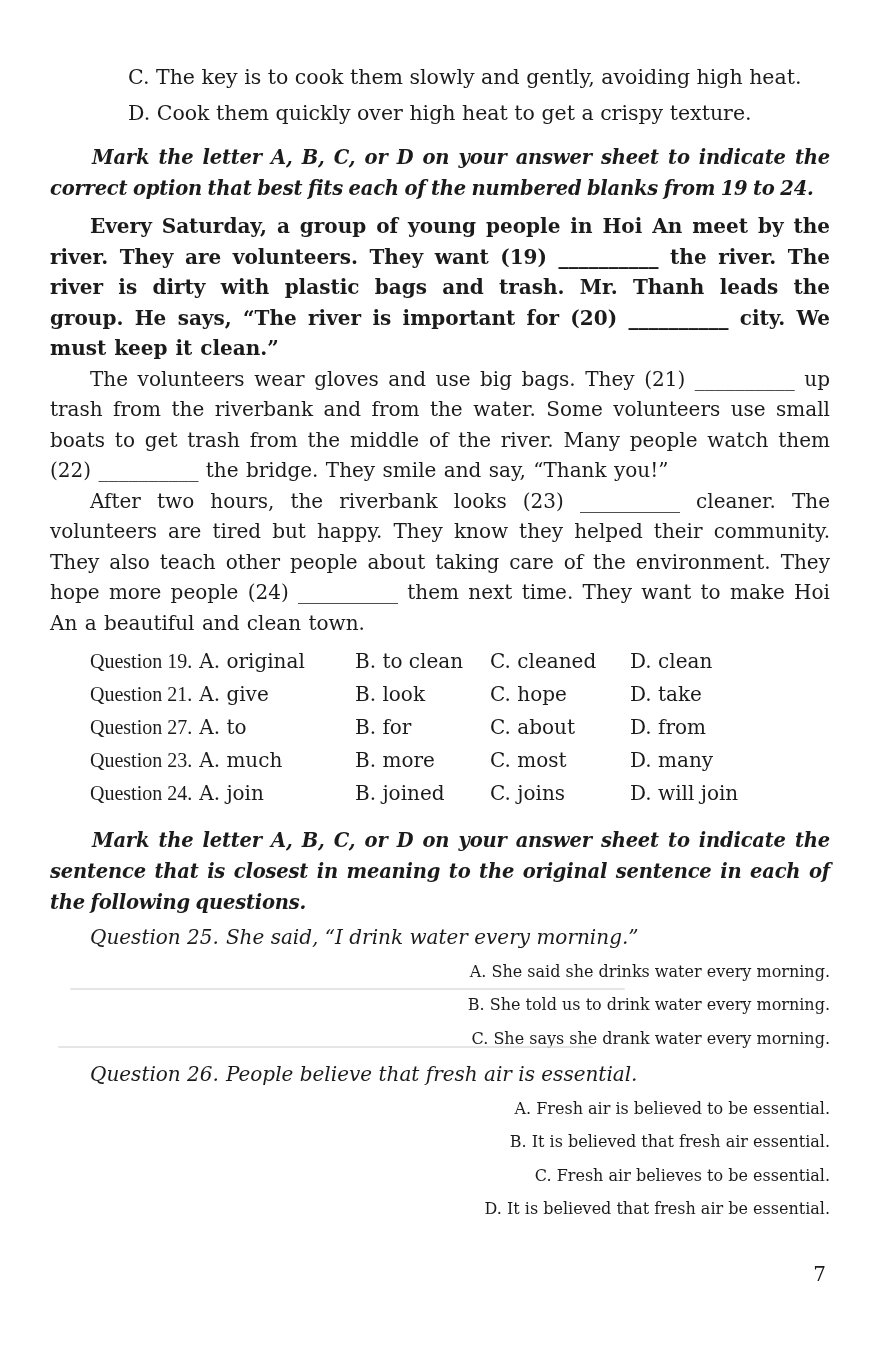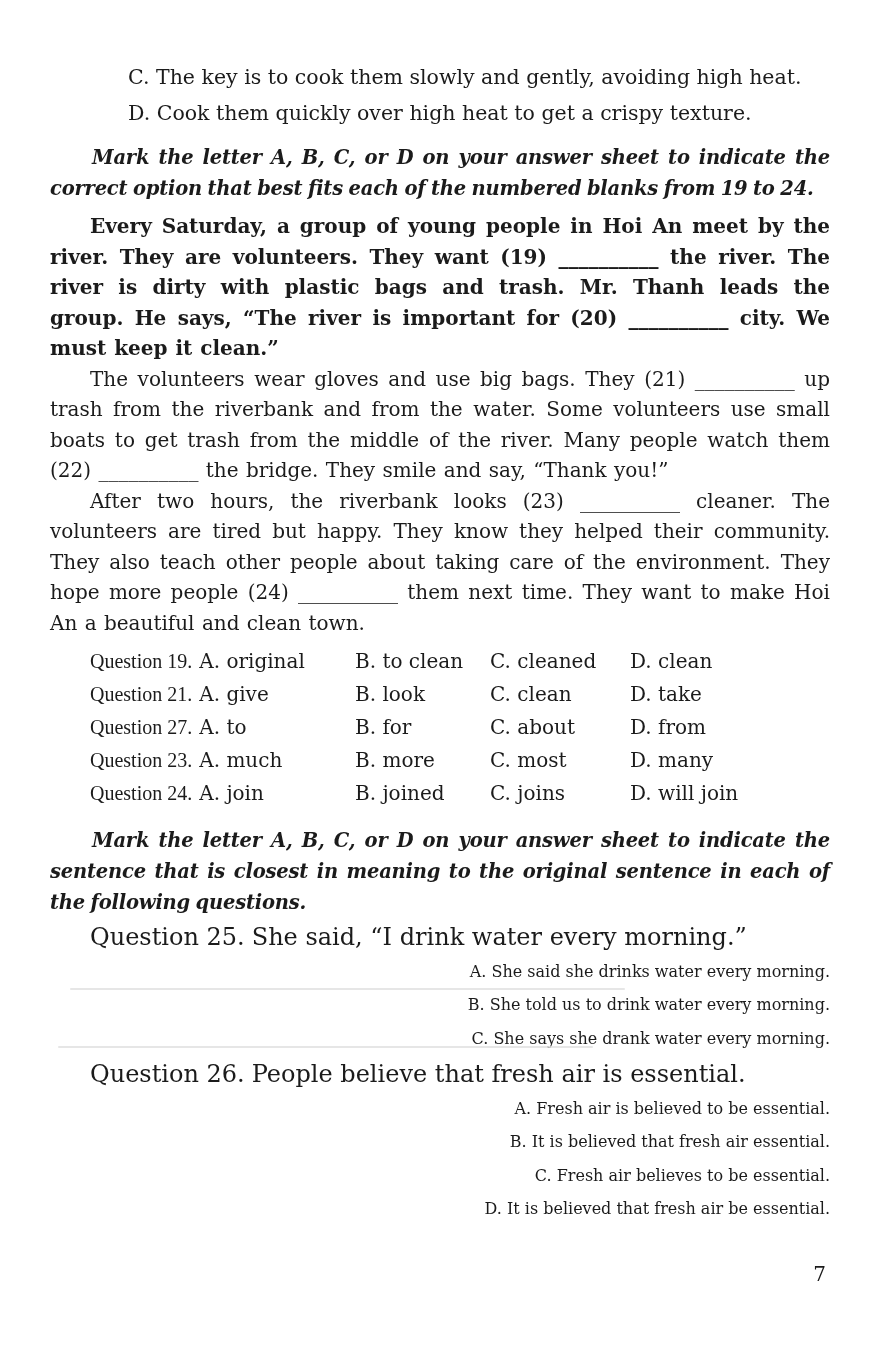--- a/index.html
+++ b/index.html
@@ -58,22 +58,23 @@
     display: grid;
     grid-template-columns: 265px 135px 140px auto;
     font-size: 20px;
     line-height: 33px;
   }
   .qrow .qlabel { margin-right: 7px; font-family: Liberation Serif, serif; }
   
   .qline {
     margin: 3px 0 0 0;
     padding-left: 40px;
-    font-size: 24px;
+    font-size: 20px;
     line-height: 33.5px;
+    font-style: italic;
   }
   .qline .qlabel { margin-right: 7px; }
   .q2opt {
     margin: 0;
     padding-left: 78px;
     font-size: 16px;
     line-height: 33.5px;
     text-align: right;
   }
   .pageno {
@@ -113,21 +114,21 @@
     <div class="qtable">
       <div class="qrow">
         <span><span class="qlabel">Question 19.</span><span>A. original</span></span>
         <span>B. to clean</span>
         <span>C. cleaned</span>
         <span>D. clean</span>
       </div>
       <div class="qrow">
         <span><span class="qlabel">Question 21.</span><span>A. give</span></span>
         <span>B. look</span>
-        <span>C. clean</span>
+        <span>C. hope</span>
         <span>D. take</span>
       </div>
       <div class="qrow">
         <span><span class="qlabel">Question 27.</span><span>A. to</span></span>
         <span>B. for</span>
         <span>C. about</span>
         <span>D. from</span>
       </div>
       <div class="qrow">
         <span><span class="qlabel">Question 23.</span><span>A. much</span></span>

